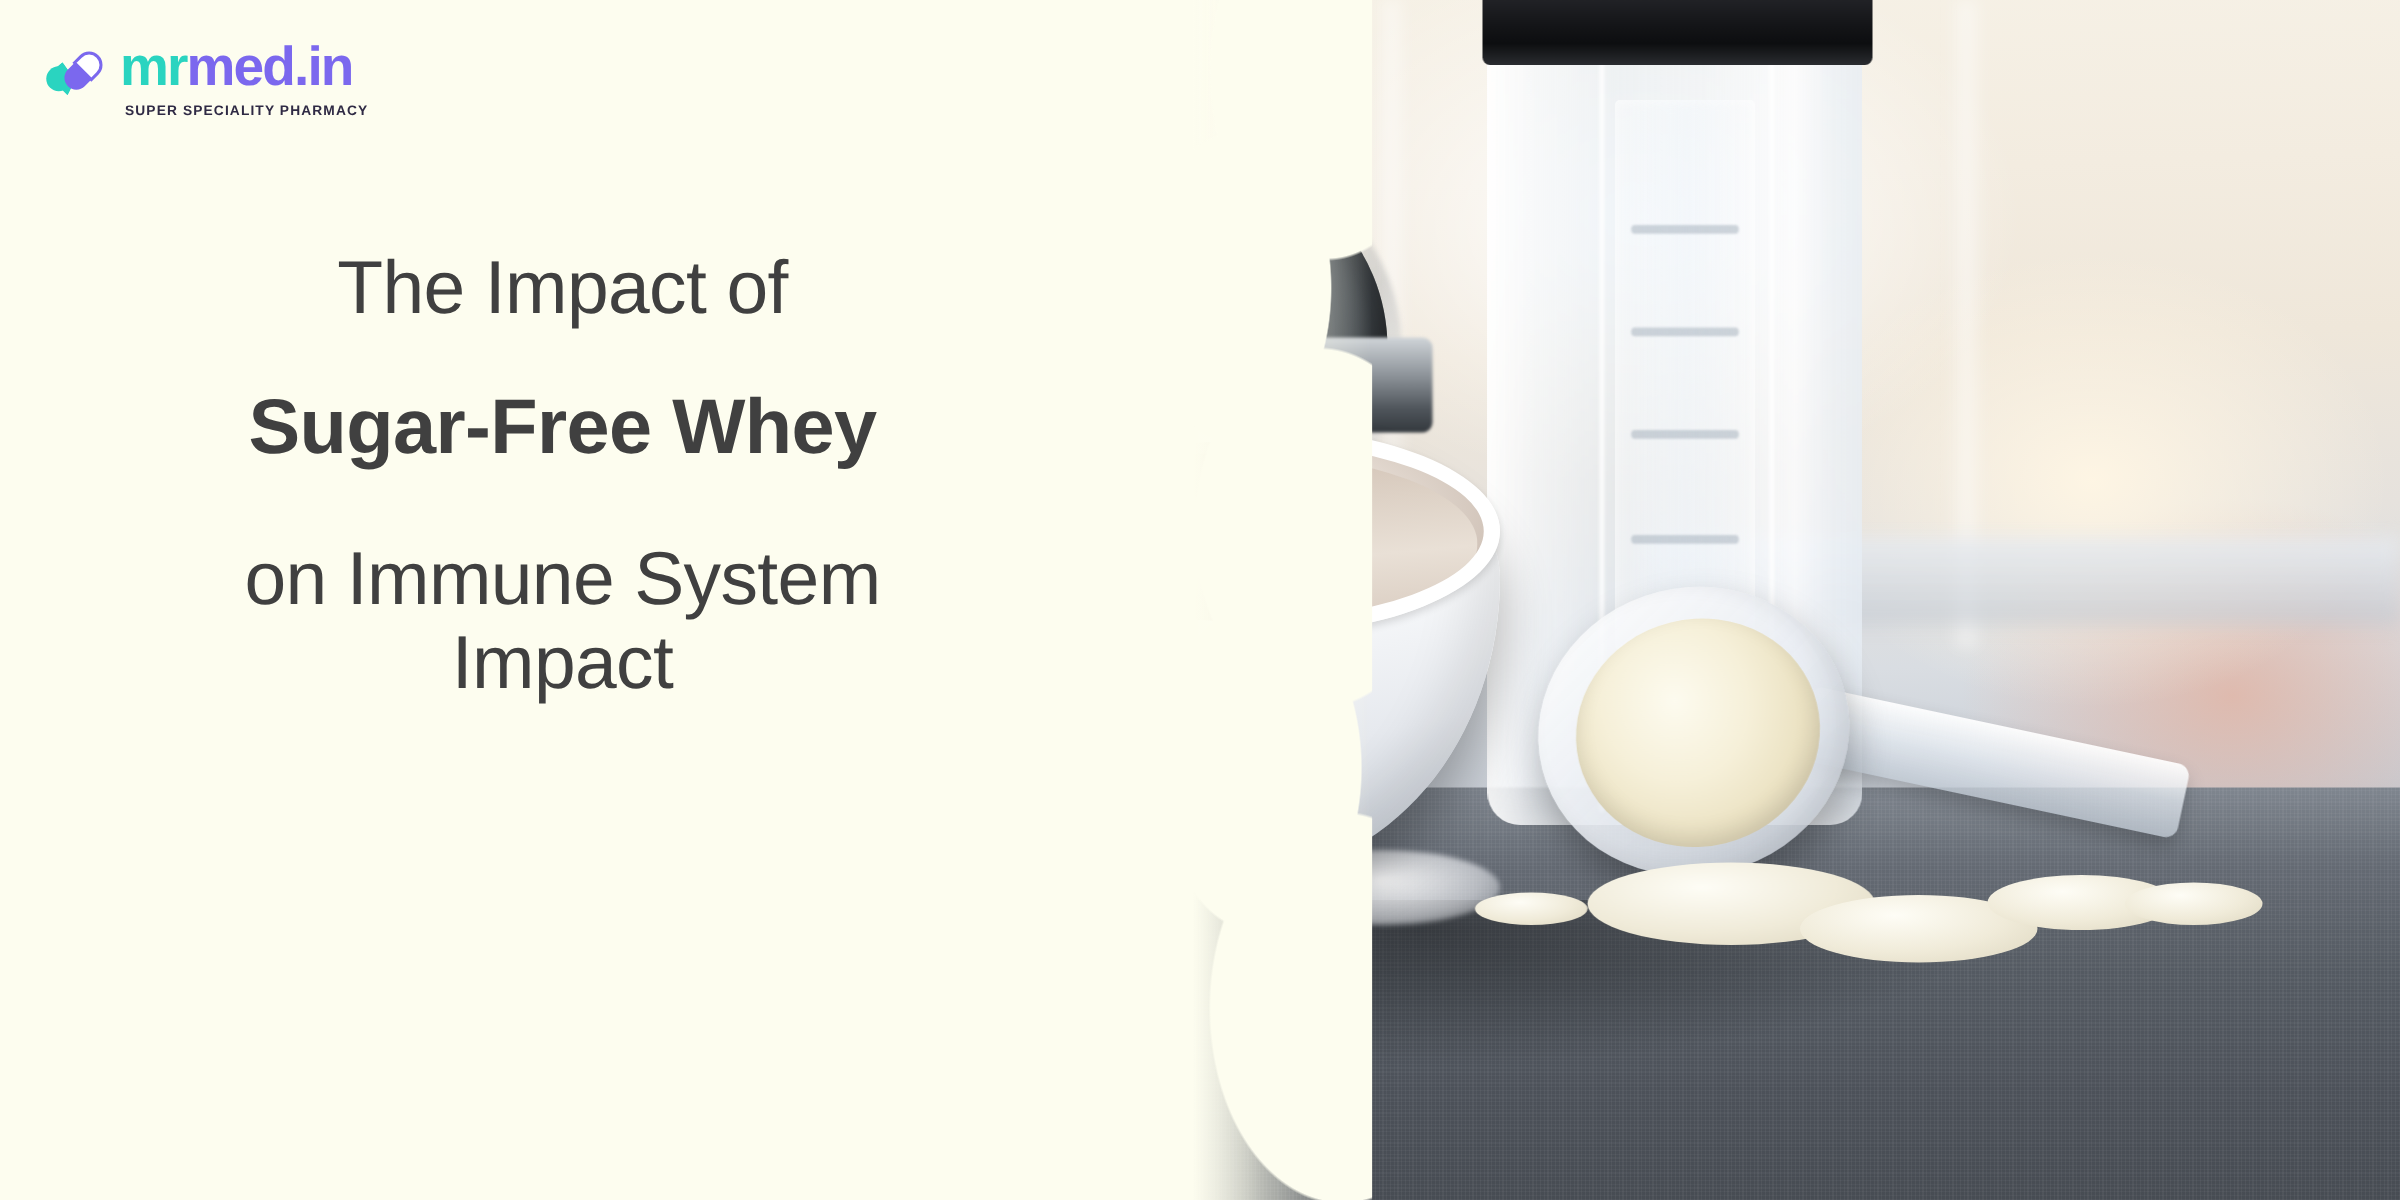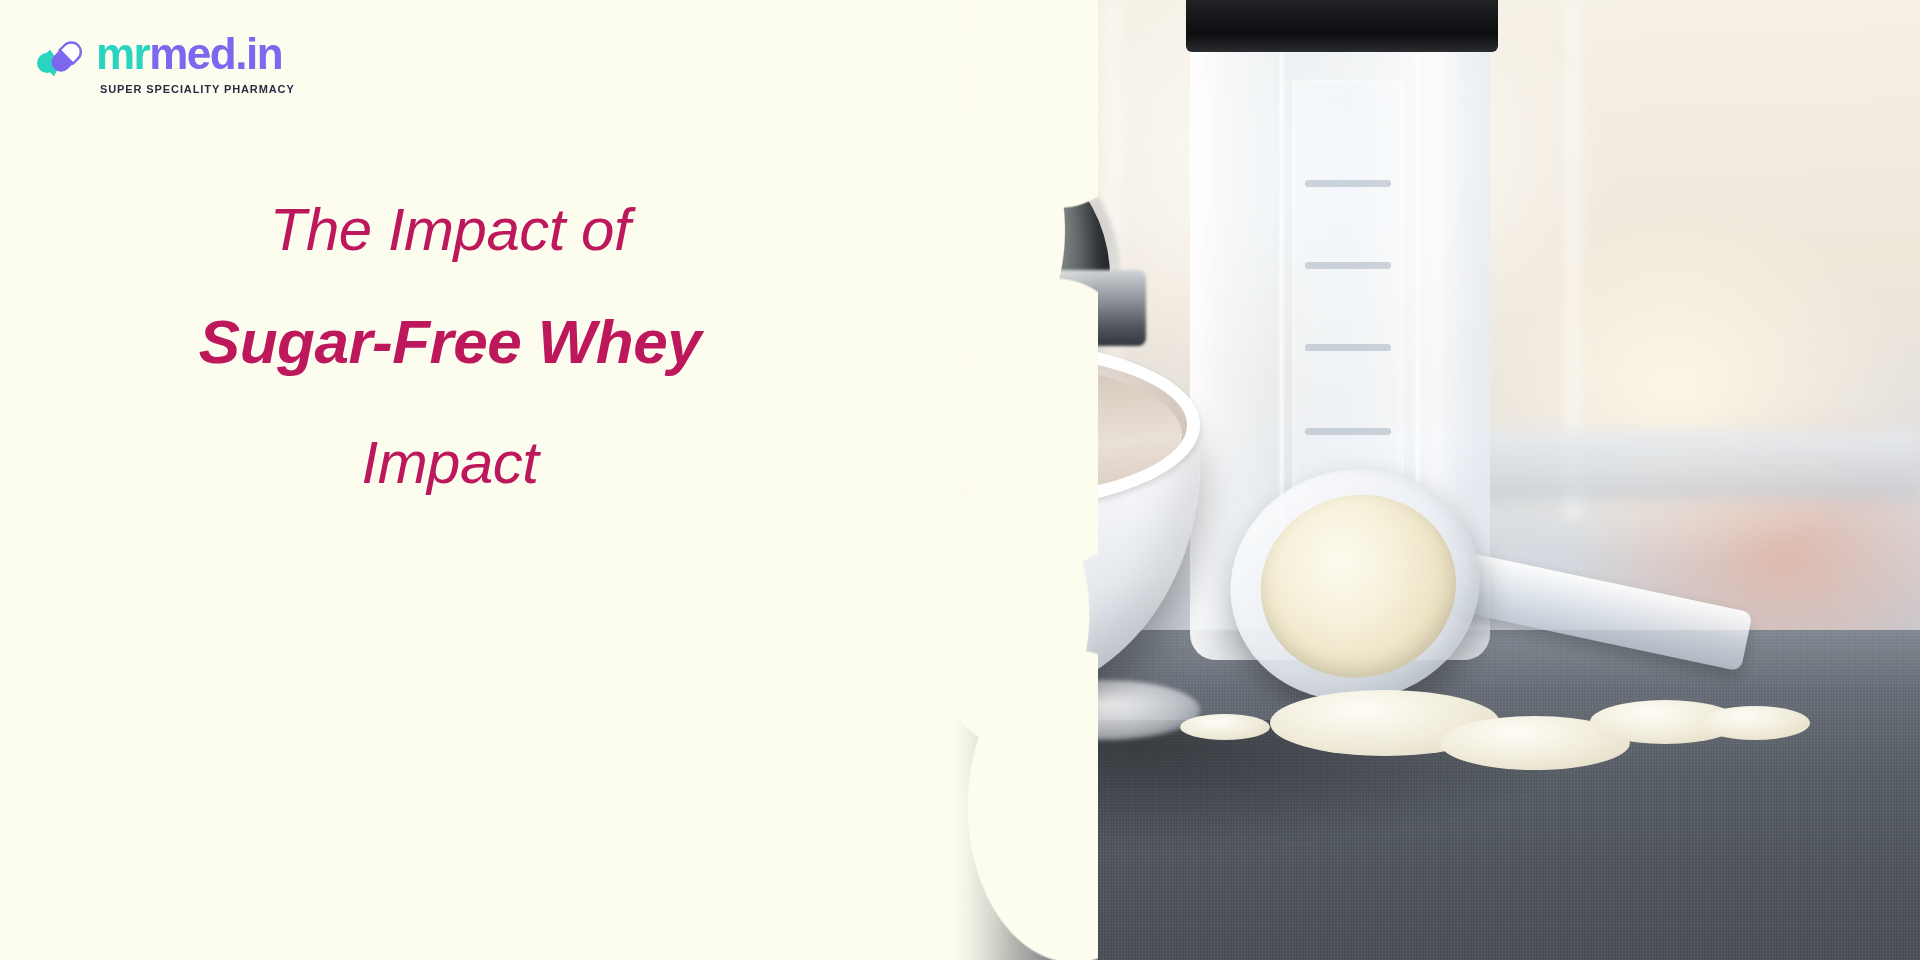--- a/index.html
+++ b/index.html
@@ -351,22 +351,21 @@
     white-space: nowrap;
   }
 
   
   .headline {
     position: absolute;
     left: 0;
     top: 196px;
     width: 900px;
     text-align: center;
-    color: #be185d;
-    font-style: italic;
+    color: #404040;
   }
   .hl-line {
     line-height: 1.12;
     margin: 0;
     white-space: pre-wrap;
   }
   .hl-light {
     font-size: 60px;
     font-weight: 400;
     letter-spacing: -0.5px;
@@ -444,17 +443,18 @@
       </svg>
       <div class="logo-wordmark"><span class="wm-a">mr</span><span class="wm-b">med.in</span></div>
       <div class="logo-tagline">SUPER SPECIALITY PHARMACY</div>
     </div>
 
     <div class="headline">
       <div class="hl-line hl-light">The Impact of</div>
       <div class="gap-a"></div>
       <div class="hl-line hl-bold">Sugar-Free Whey</div>
       <div class="gap-b"></div>
+      <div class="hl-line hl-light">on Immune System</div>
       <div class="hl-line hl-light">Impact</div>
     </div>
 
   </div>
 </div>
 
 </body></html>

